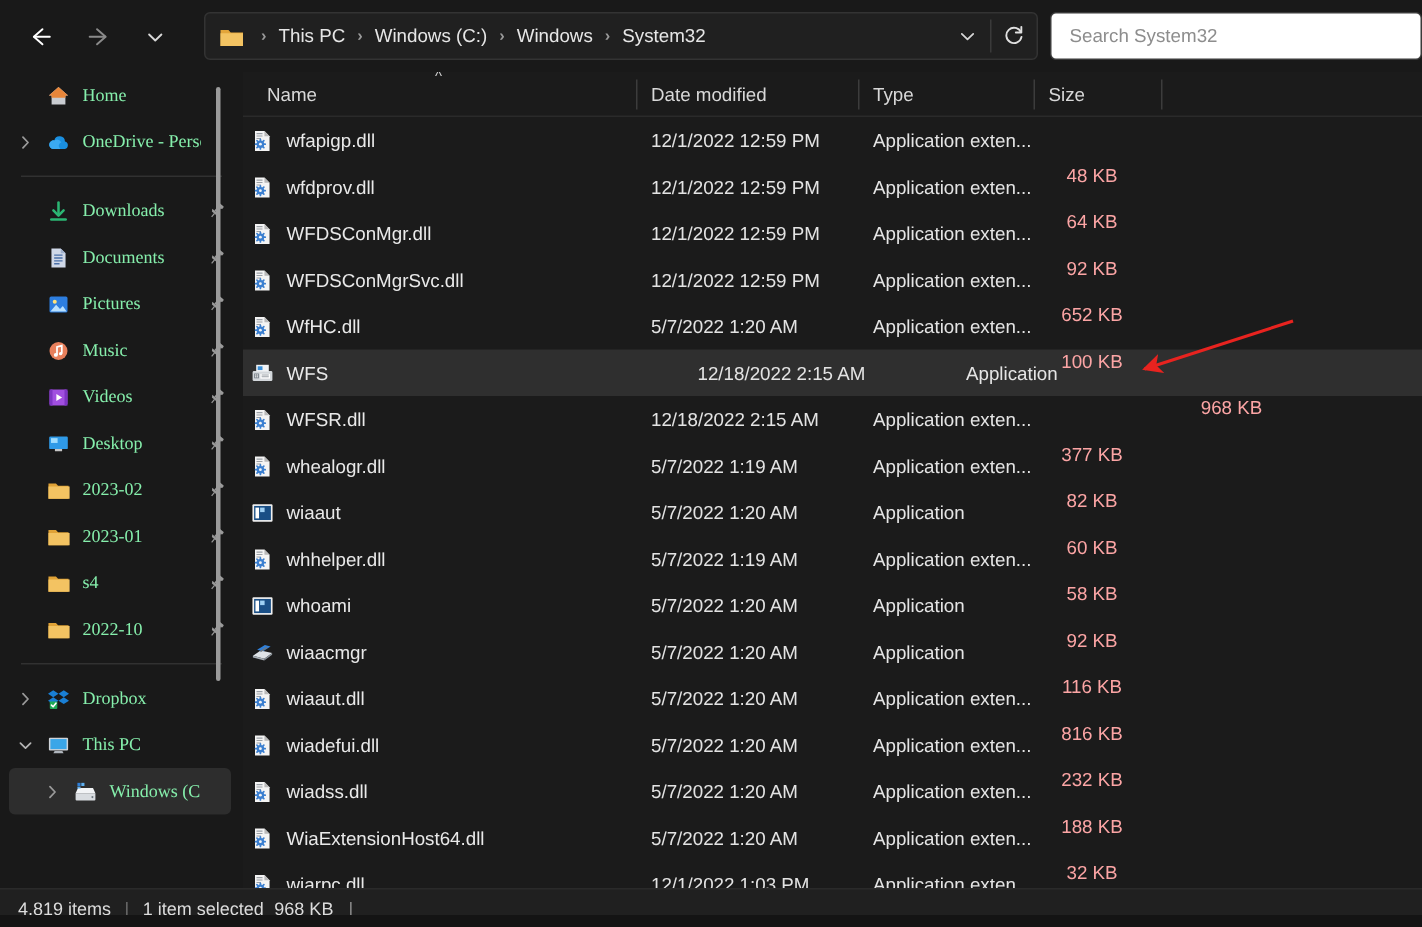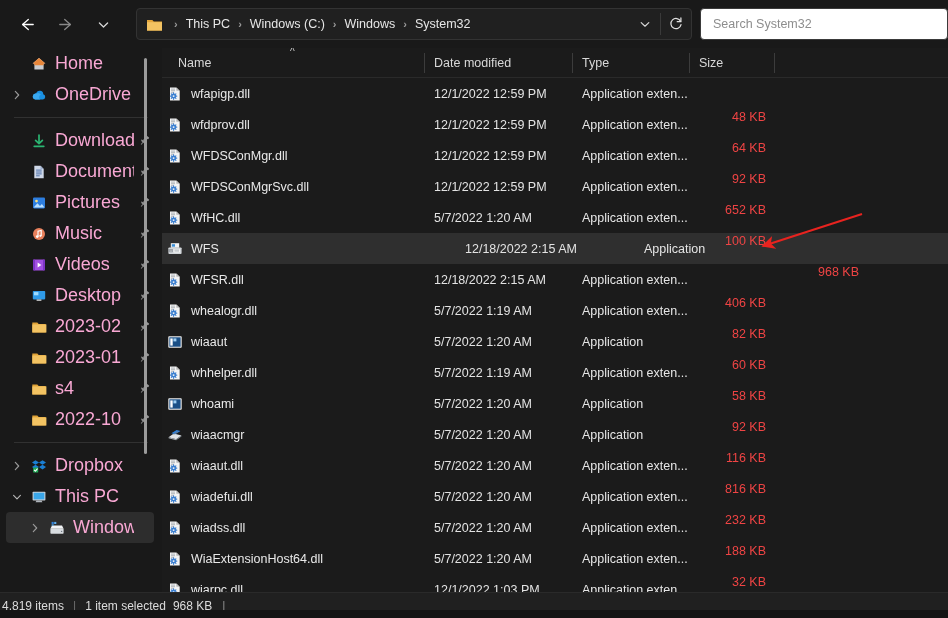--- a/index.html
+++ b/index.html
@@ -68,22 +68,22 @@
   }
   .sb-row.sel { background: #2d2d2d; }
   .sb-chev {
     width: 22px; display: flex; align-items: center; justify-content: center;
     flex: 0 0 22px;
   }
   .sb-icon {
     width: 22px; flex: 0 0 22px; display: flex; align-items: center; justify-content: center;
   }
   .sb-label {
-    color: #f9a8d4; font-size: 18px; white-space: nowrap; overflow: hidden;
-    flex: 1; padding-left: 5px;
+    color: #86efac; font-size: 12px; white-space: nowrap; overflow: hidden;
+    flex: 1; padding-left: 5px; font-family: Liberation Serif, serif;
   }
   .sb-pin { width: 20px; flex: 0 0 20px; display: flex; align-items: center; justify-content: center; }
   .sb-sep { height: 1px; background: #313131; margin: 7px 12px 7px 14px; }
   .sb-indent { padding-left: 18px; }
 
   .sb-scroll {
     position: absolute; left: 144px; top: 10px; width: 3px; height: 396px;
     background: #9b9b9b; border-radius: 2px;
   }
 
@@ -114,31 +114,31 @@
   .rows { position: relative; }
   .row {
     height: 31px; display: flex; align-items: center; cursor: default;
   }
   .row.sel { background: #2f2f2f; gap: 31px; }
   .cell { font-size: 12.5px; color: #e9e9e9; white-space: nowrap; overflow: hidden; }
   .c-name { width: 263px; display: flex; align-items: center; padding-left: 5px; }
   .c-name .nm { padding-left: 8px; }
   .c-date { width: 148px; padding-left: 9px; color: #e3e3e3; }
   .c-type { width: 117px; padding-left: 9px; color: #e5e5e5; }
-  .c-size { width: 85px;  padding-right: 9px; color: #ef4444; text-align: right; margin-top: 47px; }
+  .c-size { width: 85px;  padding-right: 9px; color: #fca5a5; text-align: center; margin-top: 47px; }
 
   .ficon { width: 16px; height: 16px; flex: 0 0 16px; display:flex; align-items:center; justify-content:center;}
 
   
   .statusbar {
     position: absolute; left: 0; top: 592px; width: 948px; height: 26px;
     background: #202020; display: flex; align-items: center;
     border-top: 1px solid #2a2a2a;
   }
-  .st-text { color: #dcdcdc; font-size: 12px; padding-left: 2px; }
+  .st-text { color: #dcdcdc; font-size: 12px; padding-left: 12px; }
   .st-sep { color: #6d6d6d; font-size: 12px; padding: 0 9px; }
   .st-caret { color: #8e8e8e; font-size: 12px; padding-left: 10px; }
 
   .bottomstrip {
     position: absolute; left:0; top: 610px; width: 948px; height: 8px; background: #141414;
   }
 
   
   .annot { position: absolute; left: 0; top: 0; width: 948px; height: 618px; pointer-events: none; }
 </style>
@@ -648,21 +648,21 @@
                 <path d="M4 3.1 h4 M4 4.7 h4 M4 6.3 h3" stroke="#9aa0a6" stroke-width="0.75"></path>
                 <circle cx="6.6" cy="10.1" r="2.5" fill="#3b7fd0"></circle>
                 <circle cx="6.6" cy="10.1" r="0.95" fill="#f4f4f4"></circle>
                 <path d="M6.6 6.9 v0.9 M6.6 12.4 v0.9 M3.4 10.1 h0.9 M8.9 10.1 h0.9 M4.3 7.8 l0.7 0.7 M8.2 11.7 l0.7 0.7 M8.9 7.8 l-0.7 0.7 M5 11.7 l-0.7 0.7" stroke="#3b7fd0" stroke-width="1.15" stroke-linecap="round"></path>
               </svg>
             </span>
             <span class="nm">WFSR.dll</span>
           </div>
           <div class="cell c-date">12/18/2022 2:15 AM</div>
           <div class="cell c-type">Application exten...</div>
-          <div class="cell c-size">406 KB</div>
+          <div class="cell c-size">377 KB</div>
         </div>
         <div class="row">
           <div class="cell c-name">
             <span class="ficon">
               <svg width="16" height="16" viewBox="0 0 16 16">
                 <path d="M3 1.4 h6.3 l3.4 3.4 v9.8 H3 Z" fill="#f4f4f4"></path>
                 <path d="M9.3 1.4 l3.4 3.4 h-3.4 z" fill="#b9b9b9"></path>
                 <path d="M4 3.1 h4 M4 4.7 h4 M4 6.3 h3" stroke="#9aa0a6" stroke-width="0.75"></path>
                 <circle cx="6.6" cy="10.1" r="2.5" fill="#3b7fd0"></circle>
                 <circle cx="6.6" cy="10.1" r="0.95" fill="#f4f4f4"></circle>

